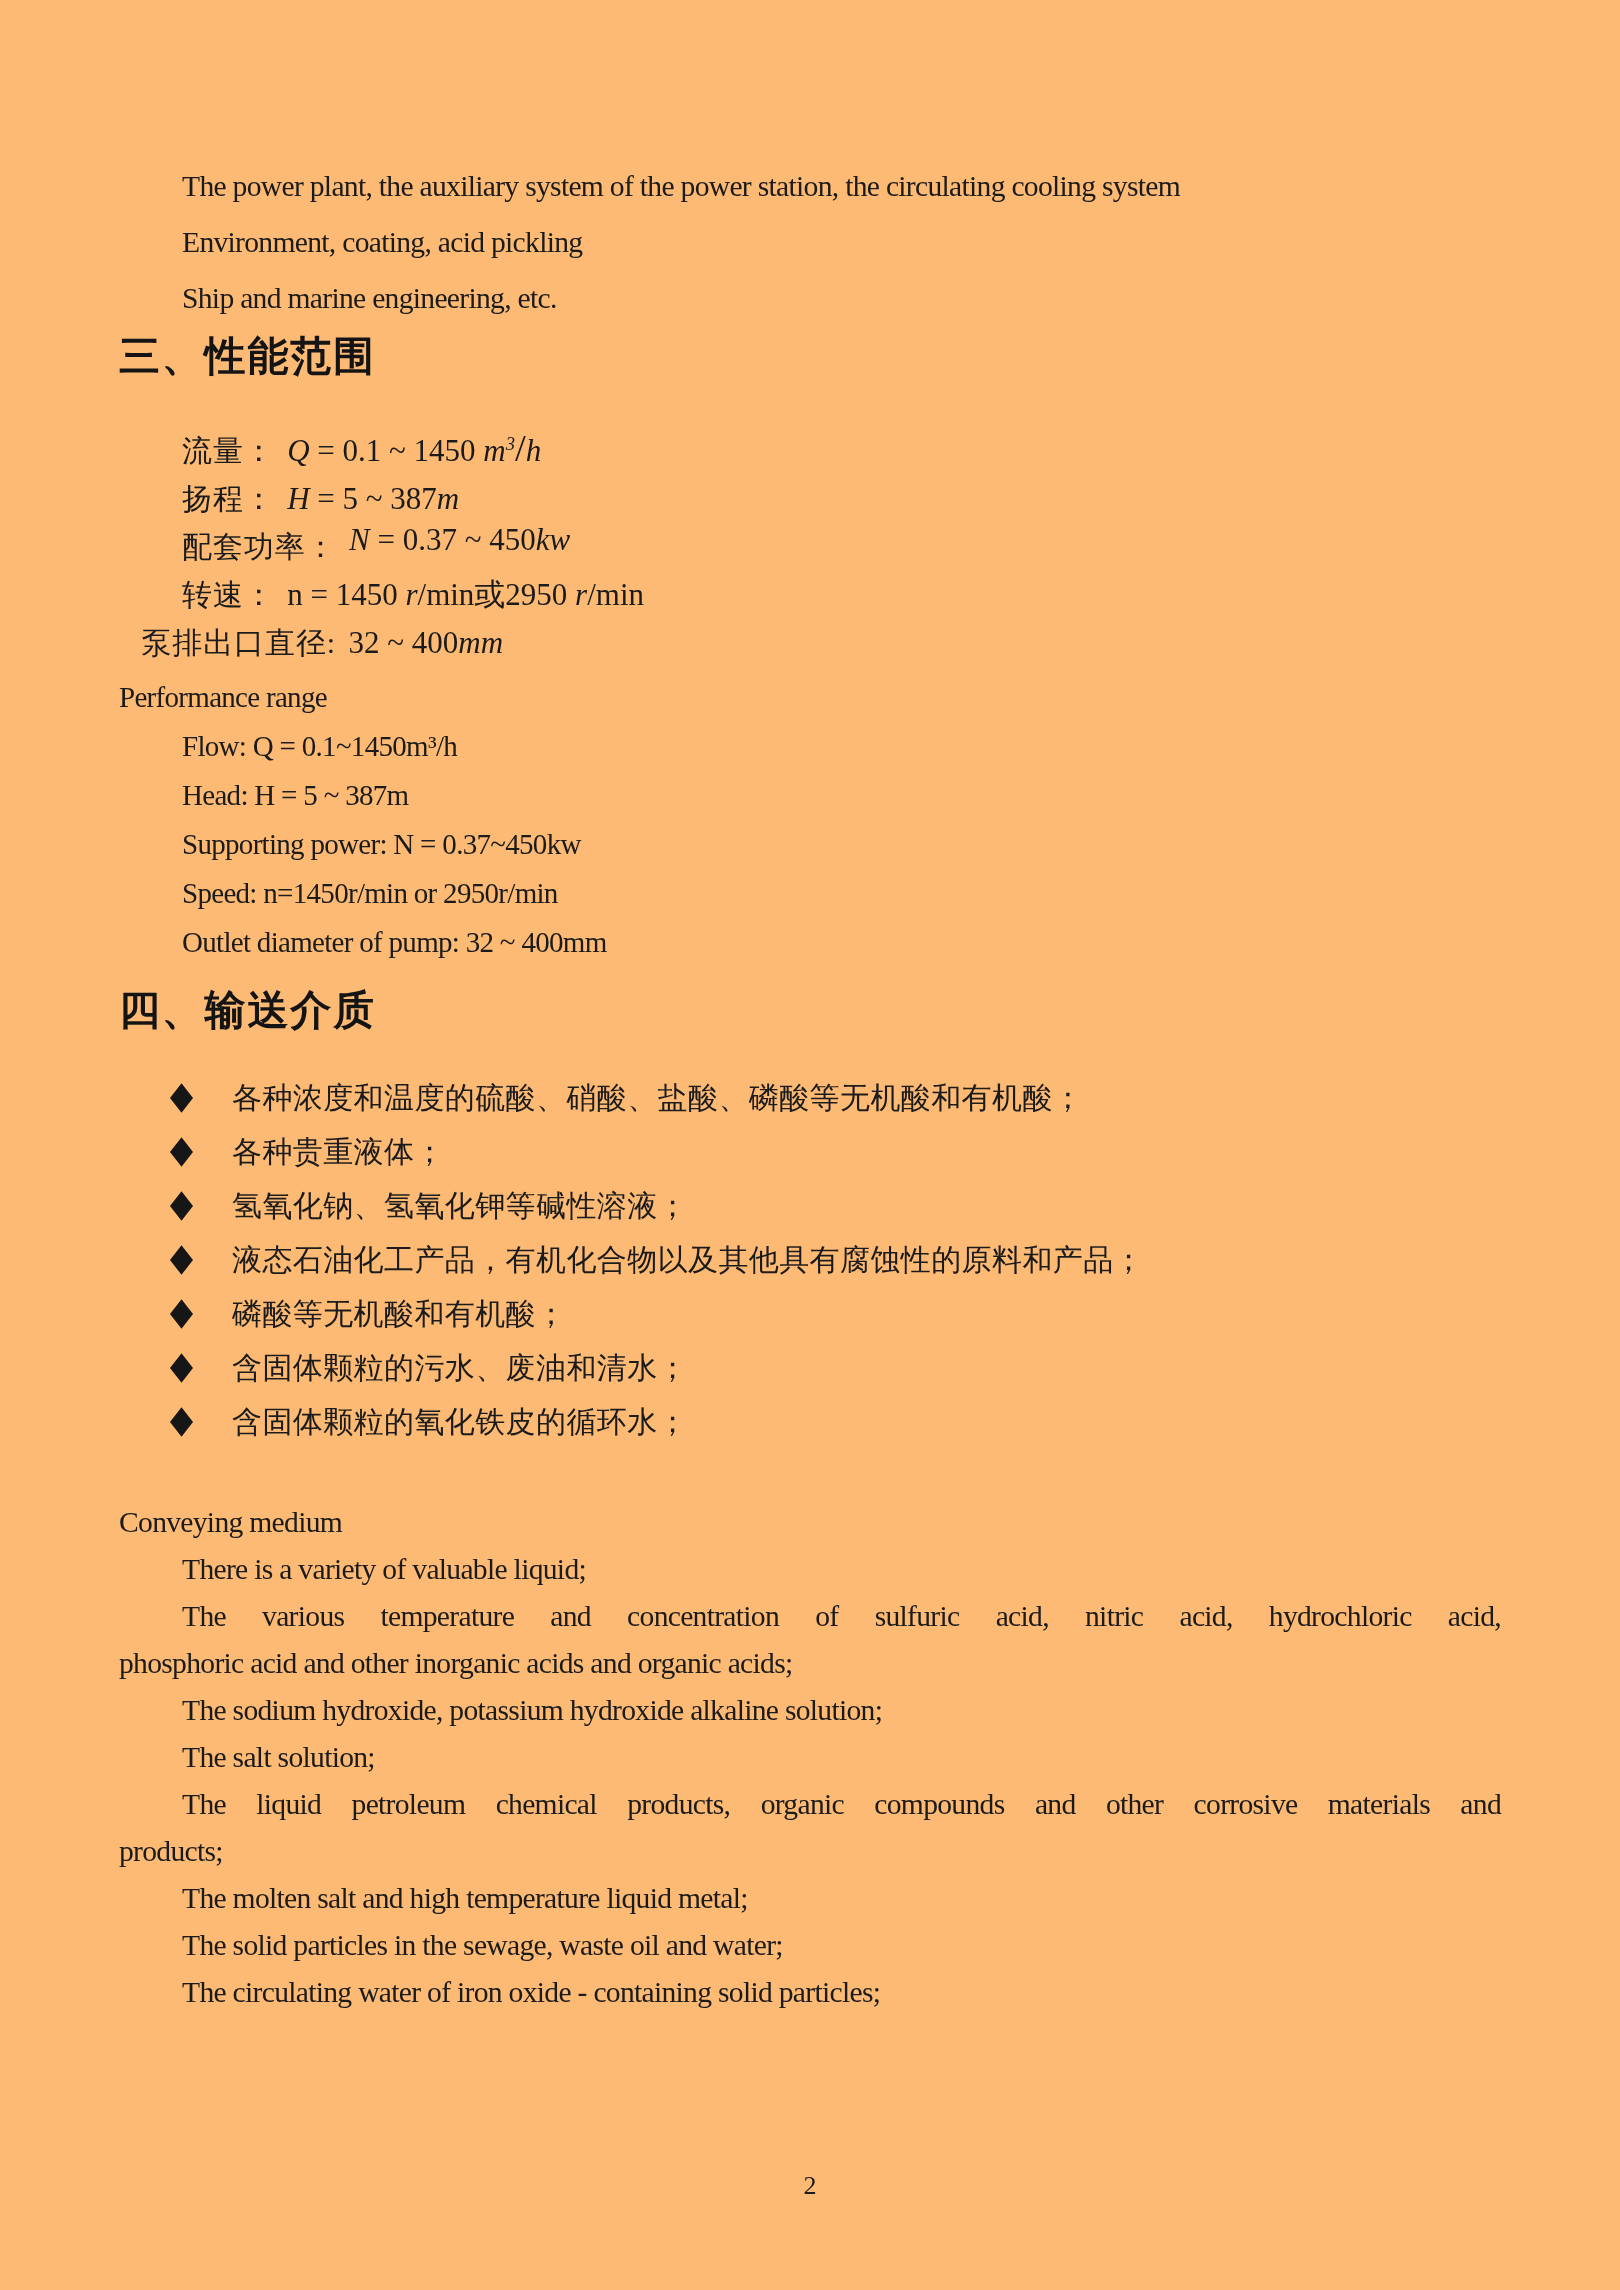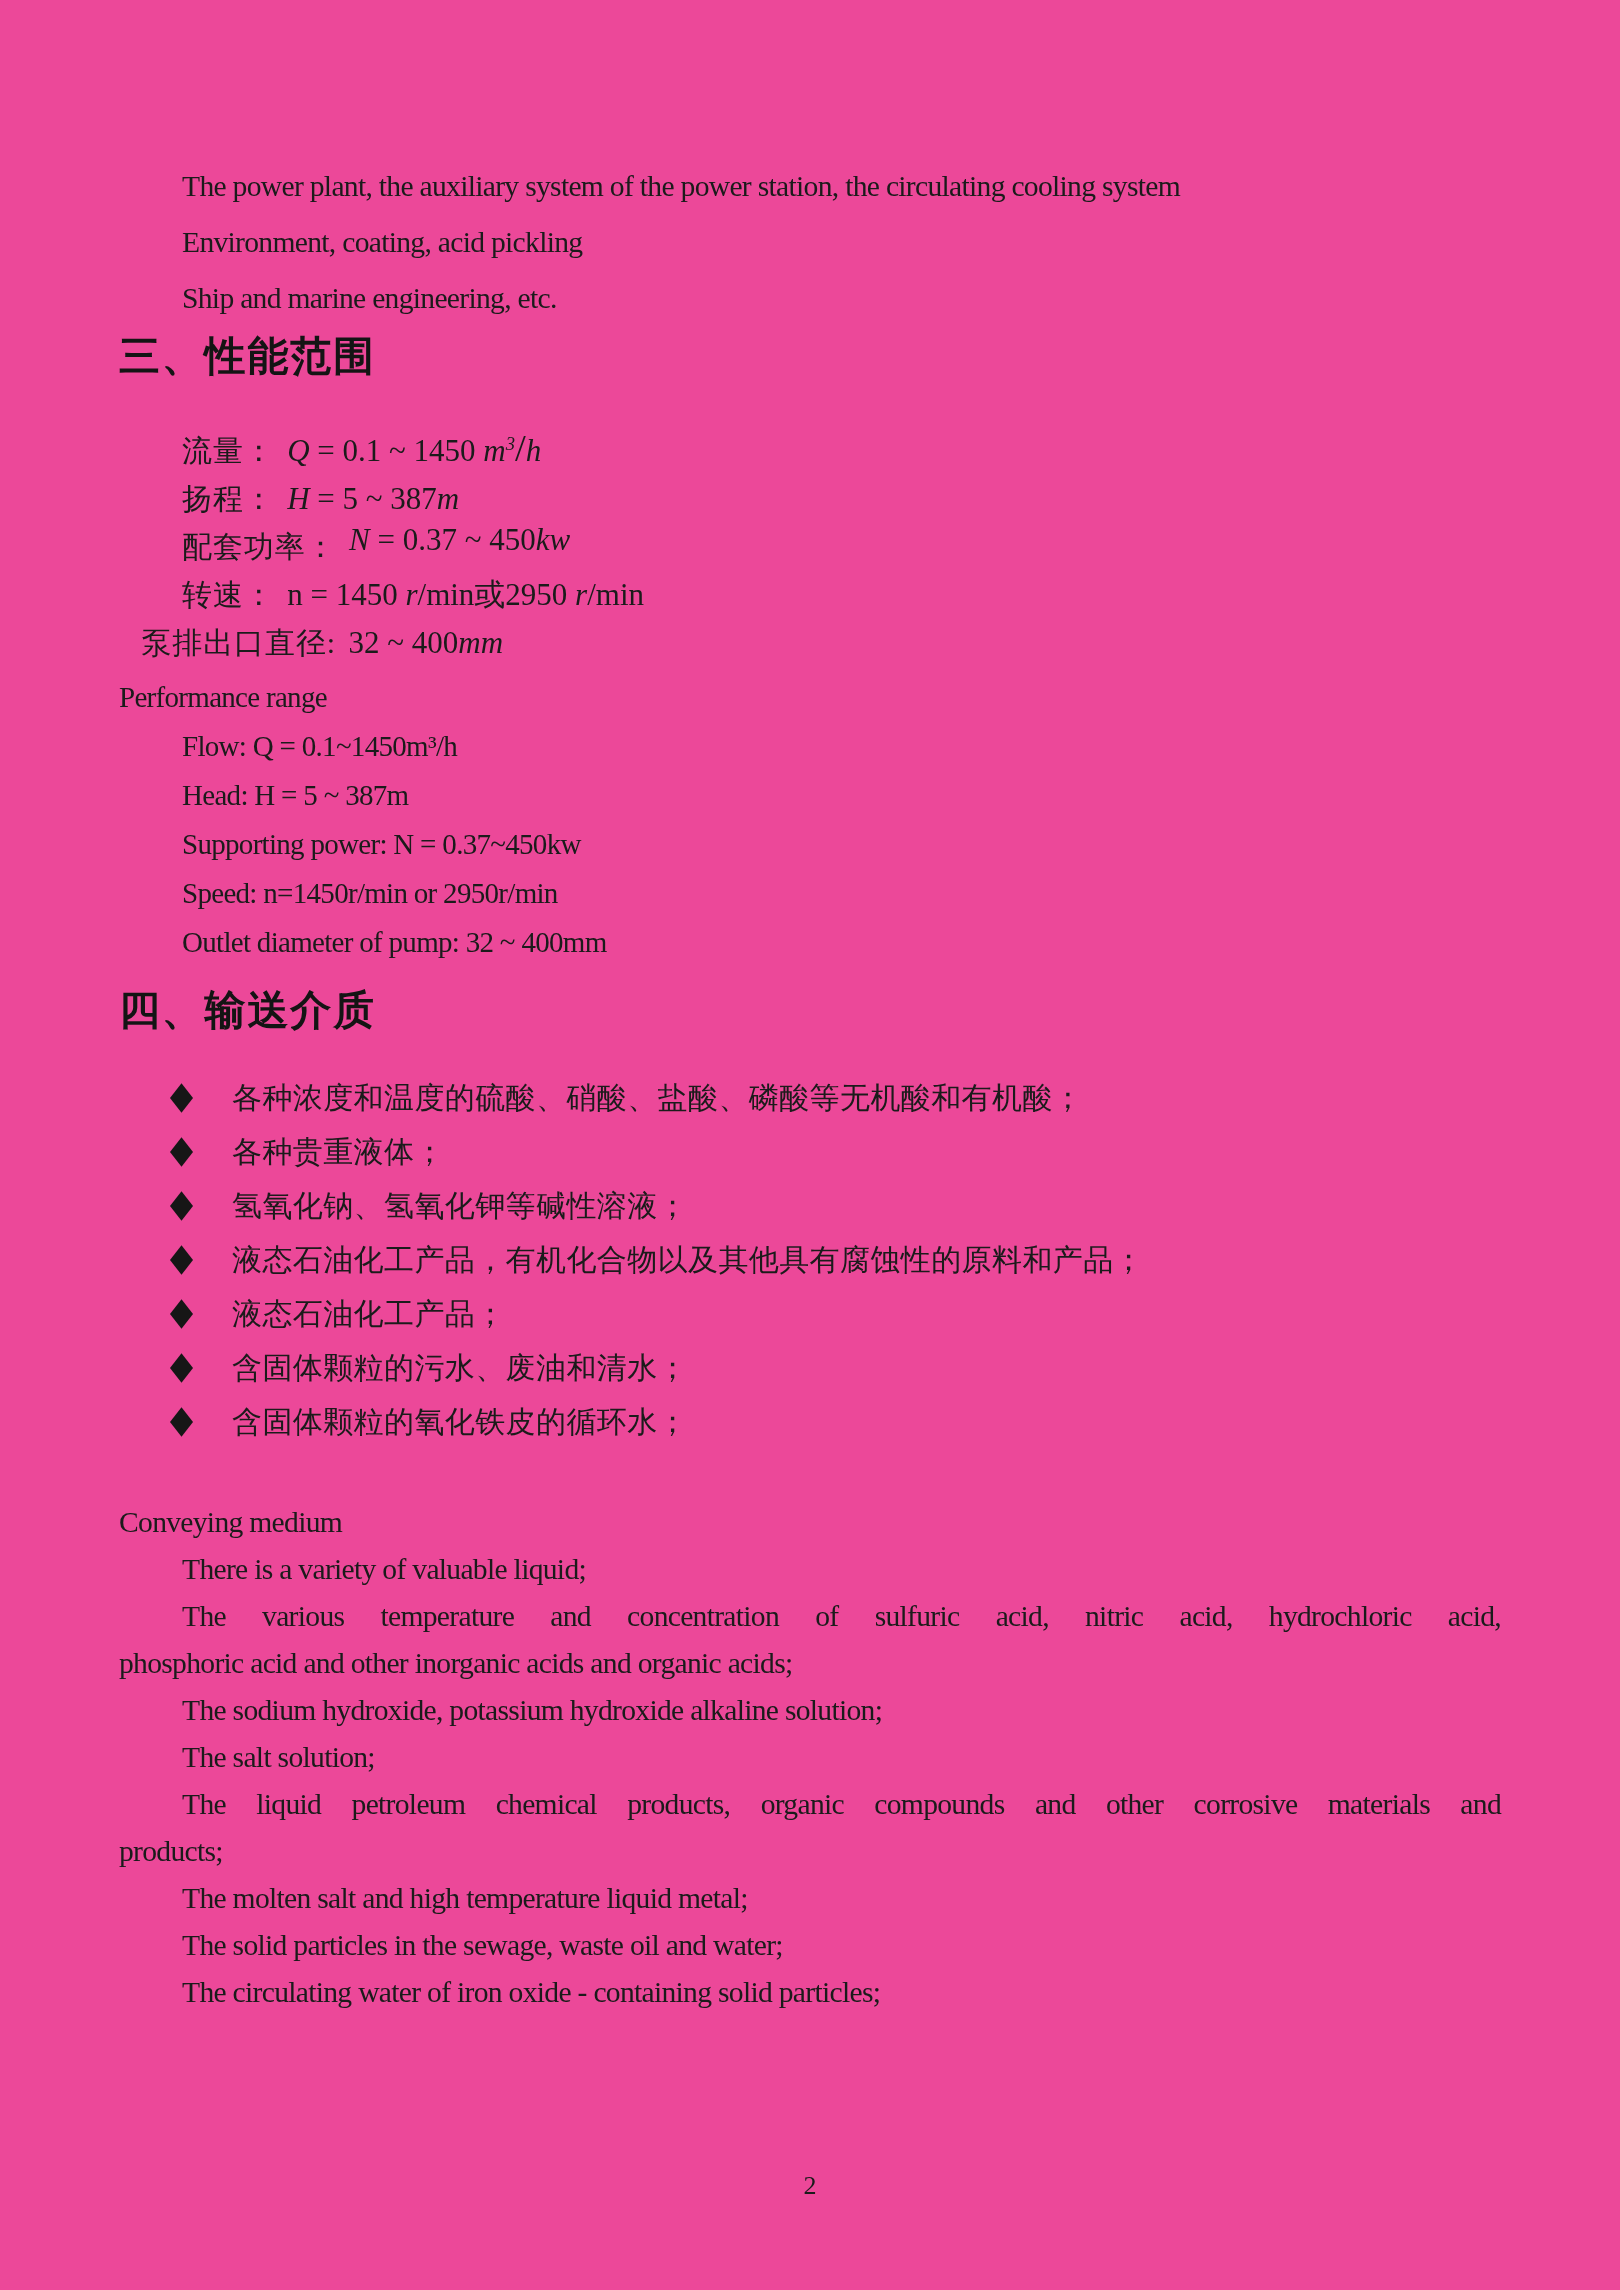--- a/index.html
+++ b/index.html
@@ -1,20 +1,20 @@
 <!DOCTYPE html>
 <html style="font-size:14.3px"><head>
 <meta charset="utf-8">
 <style>
   html,body{margin:0;padding:0;background:#e8e8e8;}
   .page{
     position:relative;
     width:1620px;
     height:2291px;
-    background:#ec4899;
+    background:#fdba74;
     color:#1b1b1b;
     font-family:"Liberation Serif","DejaVu Serif",serif;
     overflow:hidden;
   }
   section,h2,footer{position:absolute;margin:0;padding:0;}
 
   
   #intro{top:158px;left:119px;width:1382px;font-size:29.6px;letter-spacing:-0.7px;line-height:56px;}
   .line{white-space:normal;}
   .ind{text-indent:63px;}
@@ -118,21 +118,21 @@
     <div class="bullet-row">
       <span class="diamond"></span>
       <span class="bullet-text">氢氧化钠、氢氧化钾等碱性溶液；</span>
     </div>
     <div class="bullet-row">
       <span class="diamond"></span>
       <span class="bullet-text">液态石油化工产品，有机化合物以及其他具有腐蚀性的原料和产品；</span>
     </div>
     <div class="bullet-row">
       <span class="diamond"></span>
-      <span class="bullet-text">液态石油化工产品；</span>
+      <span class="bullet-text">磷酸等无机酸和有机酸；</span>
     </div>
     <div class="bullet-row">
       <span class="diamond"></span>
       <span class="bullet-text">含固体颗粒的污水、废油和清水；</span>
     </div>
     <div class="bullet-row">
       <span class="diamond"></span>
       <span class="bullet-text">含固体颗粒的氧化铁皮的循环水；</span>
     </div>
   </section>

